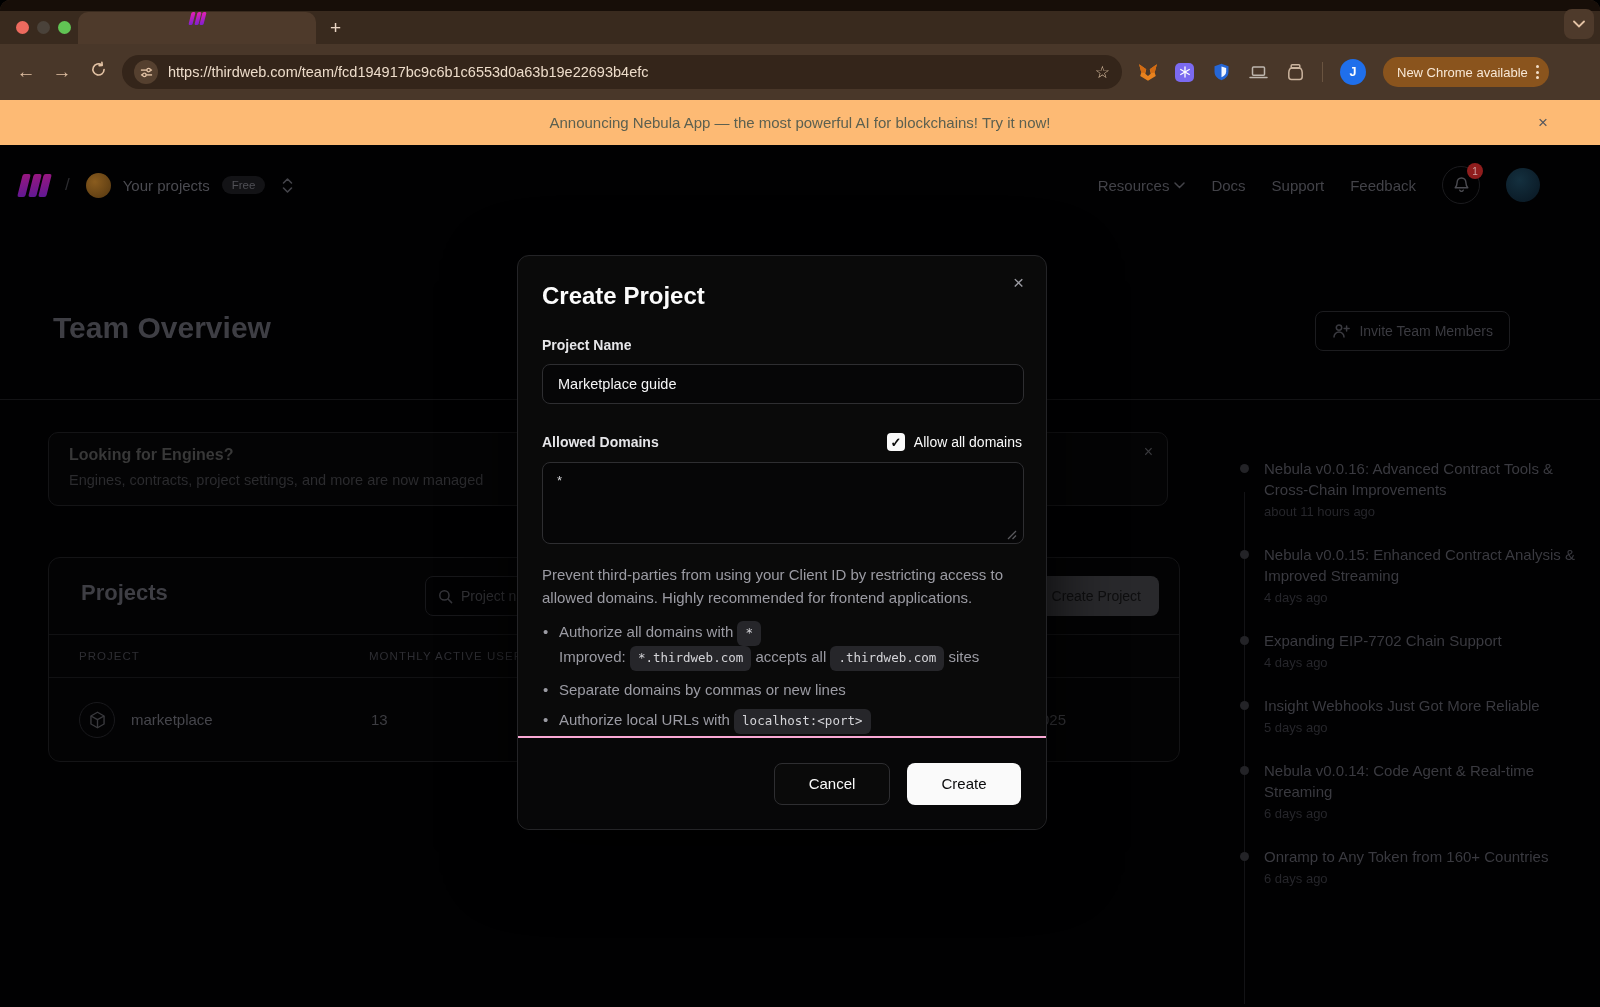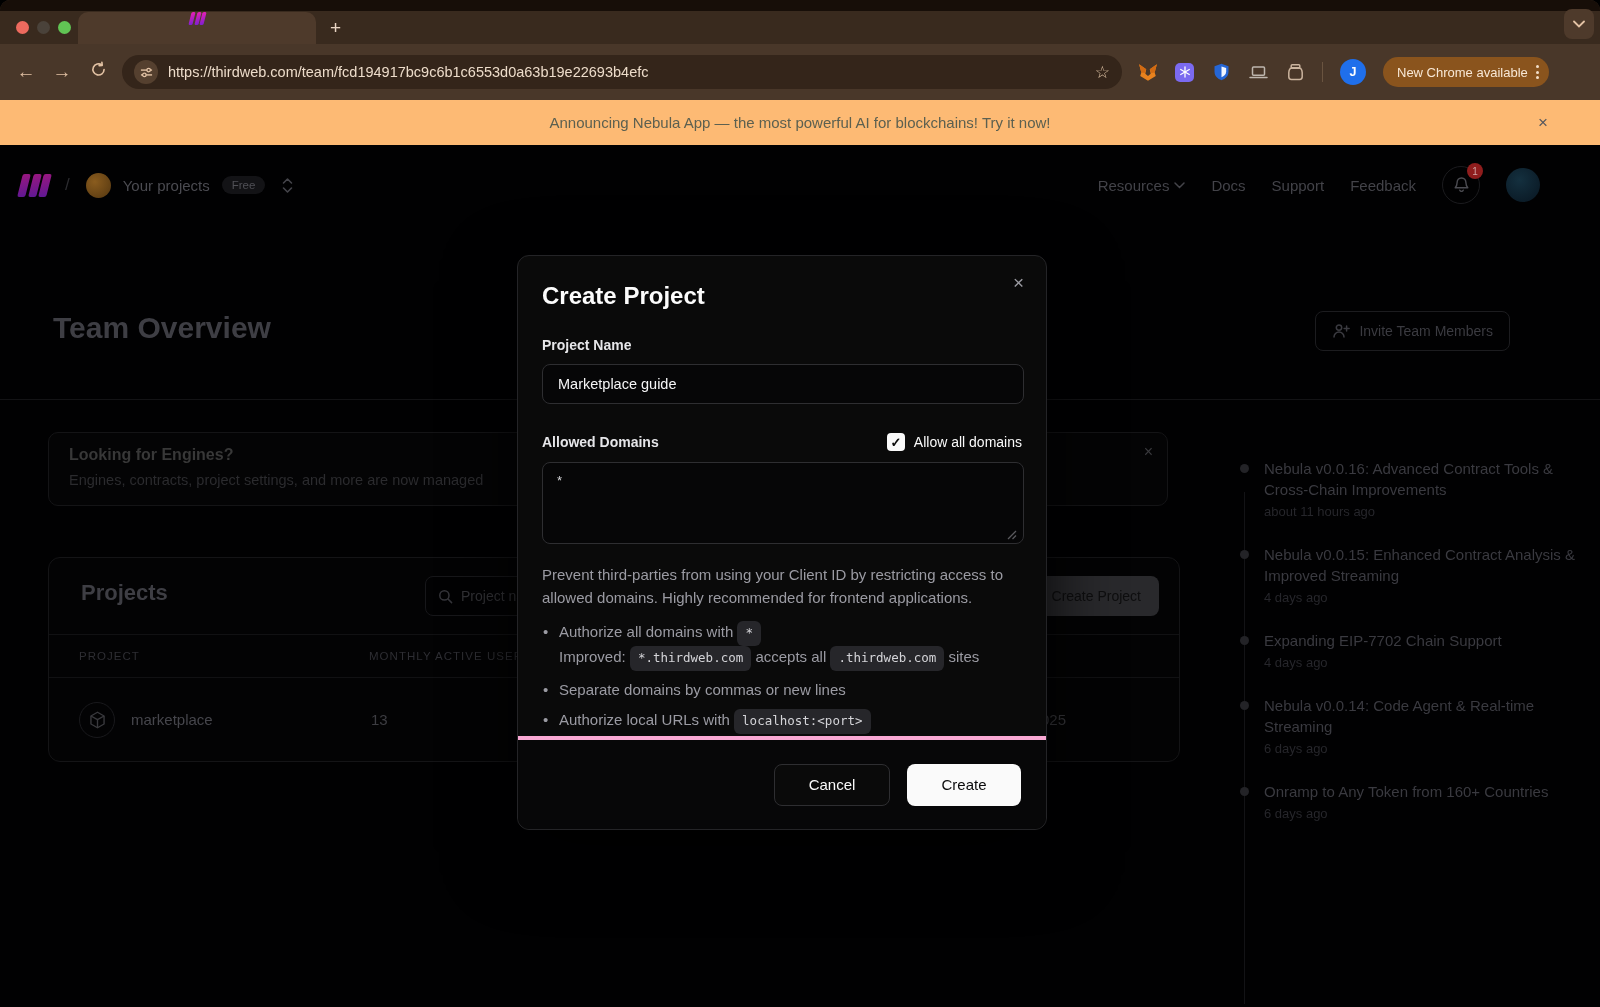--- a/index.html
+++ b/index.html
@@ -109,21 +109,21 @@
   .checkbox { width:18px; height:18px; border-radius:4px; background:#fafafa; color:#0a0a0a; font-size:13px; font-weight:bold; display:flex; align-items:center; justify-content:center; }
   .allow-label { font-size:14px; color:#fafafa; }
   .ta-wrap { position:relative; margin-top:11px; }
   .m-textarea { width:482px; height:82px; background:#060607; border:1px solid #2e2e31; border-radius:8px; color:#d6d6d9; font-size:13px; padding:10px 14px; resize:none; outline:none; font-family:"Liberation Sans", sans-serif; }
   .ta-grip { position:absolute; right:5px; bottom:8px; color:#5a5a5e; }
   .m-help { margin-top:15px; font-size:15px; line-height:23px; color:#9b9ba3; }
   .m-bullets { margin-top:12px; list-style:none; }
   .m-bullets li { position:relative; padding-left:17px; font-size:15px; line-height:22px; color:#9b9ba3; margin-bottom:8px; }
   .m-bullets li::before { content:"•"; position:absolute; left:1px; color:#9b9ba3; }
   .chip { display:inline-block; background:#26262a; border-radius:6px; padding:1px 8px 2px; font-family:"DejaVu Sans Mono", monospace; font-size:12.5px; color:#d4d4d8; }
-  .m-footer { position:absolute; left:0; bottom:0; width:100%; height:93px; border-top:4px solid #f9a8d4; background:#070708; border-radius:0 0 12px 12px; display:flex; align-items:center; justify-content:flex-end; gap:17px; padding:0 25px; }
+  .m-footer { position:absolute; left:0; bottom:0; width:100%; height:93px; border-top:2px solid #f9a8d4; background:#070708; border-radius:0 0 12px 12px; display:flex; align-items:center; justify-content:flex-end; gap:17px; padding:0 25px; }
   .btn-cancel { width:116px; height:42px; border:1px solid #2e2e31; border-radius:8px; background:#0a0a0a; color:#fafafa; font-size:15px; font-family:"Liberation Sans", sans-serif; }
   .btn-create { width:114px; height:42px; border:none; border-radius:8px; background:#fafafa; color:#0b0b0c; font-size:15px; font-family:"Liberation Sans", sans-serif; }
 </style>
 </head>
 <body>
 
 <div class="chrome">
   <div class="tabstrip">
     <div class="traffic">
       <span class="tl red"></span>
@@ -318,20 +318,25 @@
       </div>
       <div class="cl-entry">
         <span class="cl-dot"></span>
         <div class="cl-entry-title">Nebula v0.0.15: Enhanced Contract Analysis &amp; Improved Streaming</div>
         <div class="cl-entry-date">4 days ago</div>
       </div>
       <div class="cl-entry">
         <span class="cl-dot"></span>
         <div class="cl-entry-title">Expanding EIP-7702 Chain Support</div>
         <div class="cl-entry-date">4 days ago</div>
+      </div>
+      <div class="cl-entry">
+        <span class="cl-dot"></span>
+        <div class="cl-entry-title">Insight Webhooks Just Got More Reliable</div>
+        <div class="cl-entry-date">5 days ago</div>
       </div>
       <div class="cl-entry">
         <span class="cl-dot"></span>
         <div class="cl-entry-title">Nebula v0.0.14: Code Agent &amp; Real-time Streaming</div>
         <div class="cl-entry-date">6 days ago</div>
       </div>
       <div class="cl-entry">
         <span class="cl-dot"></span>
         <div class="cl-entry-title">Onramp to Any Token from 160+ Countries</div>
         <div class="cl-entry-date">6 days ago</div>

